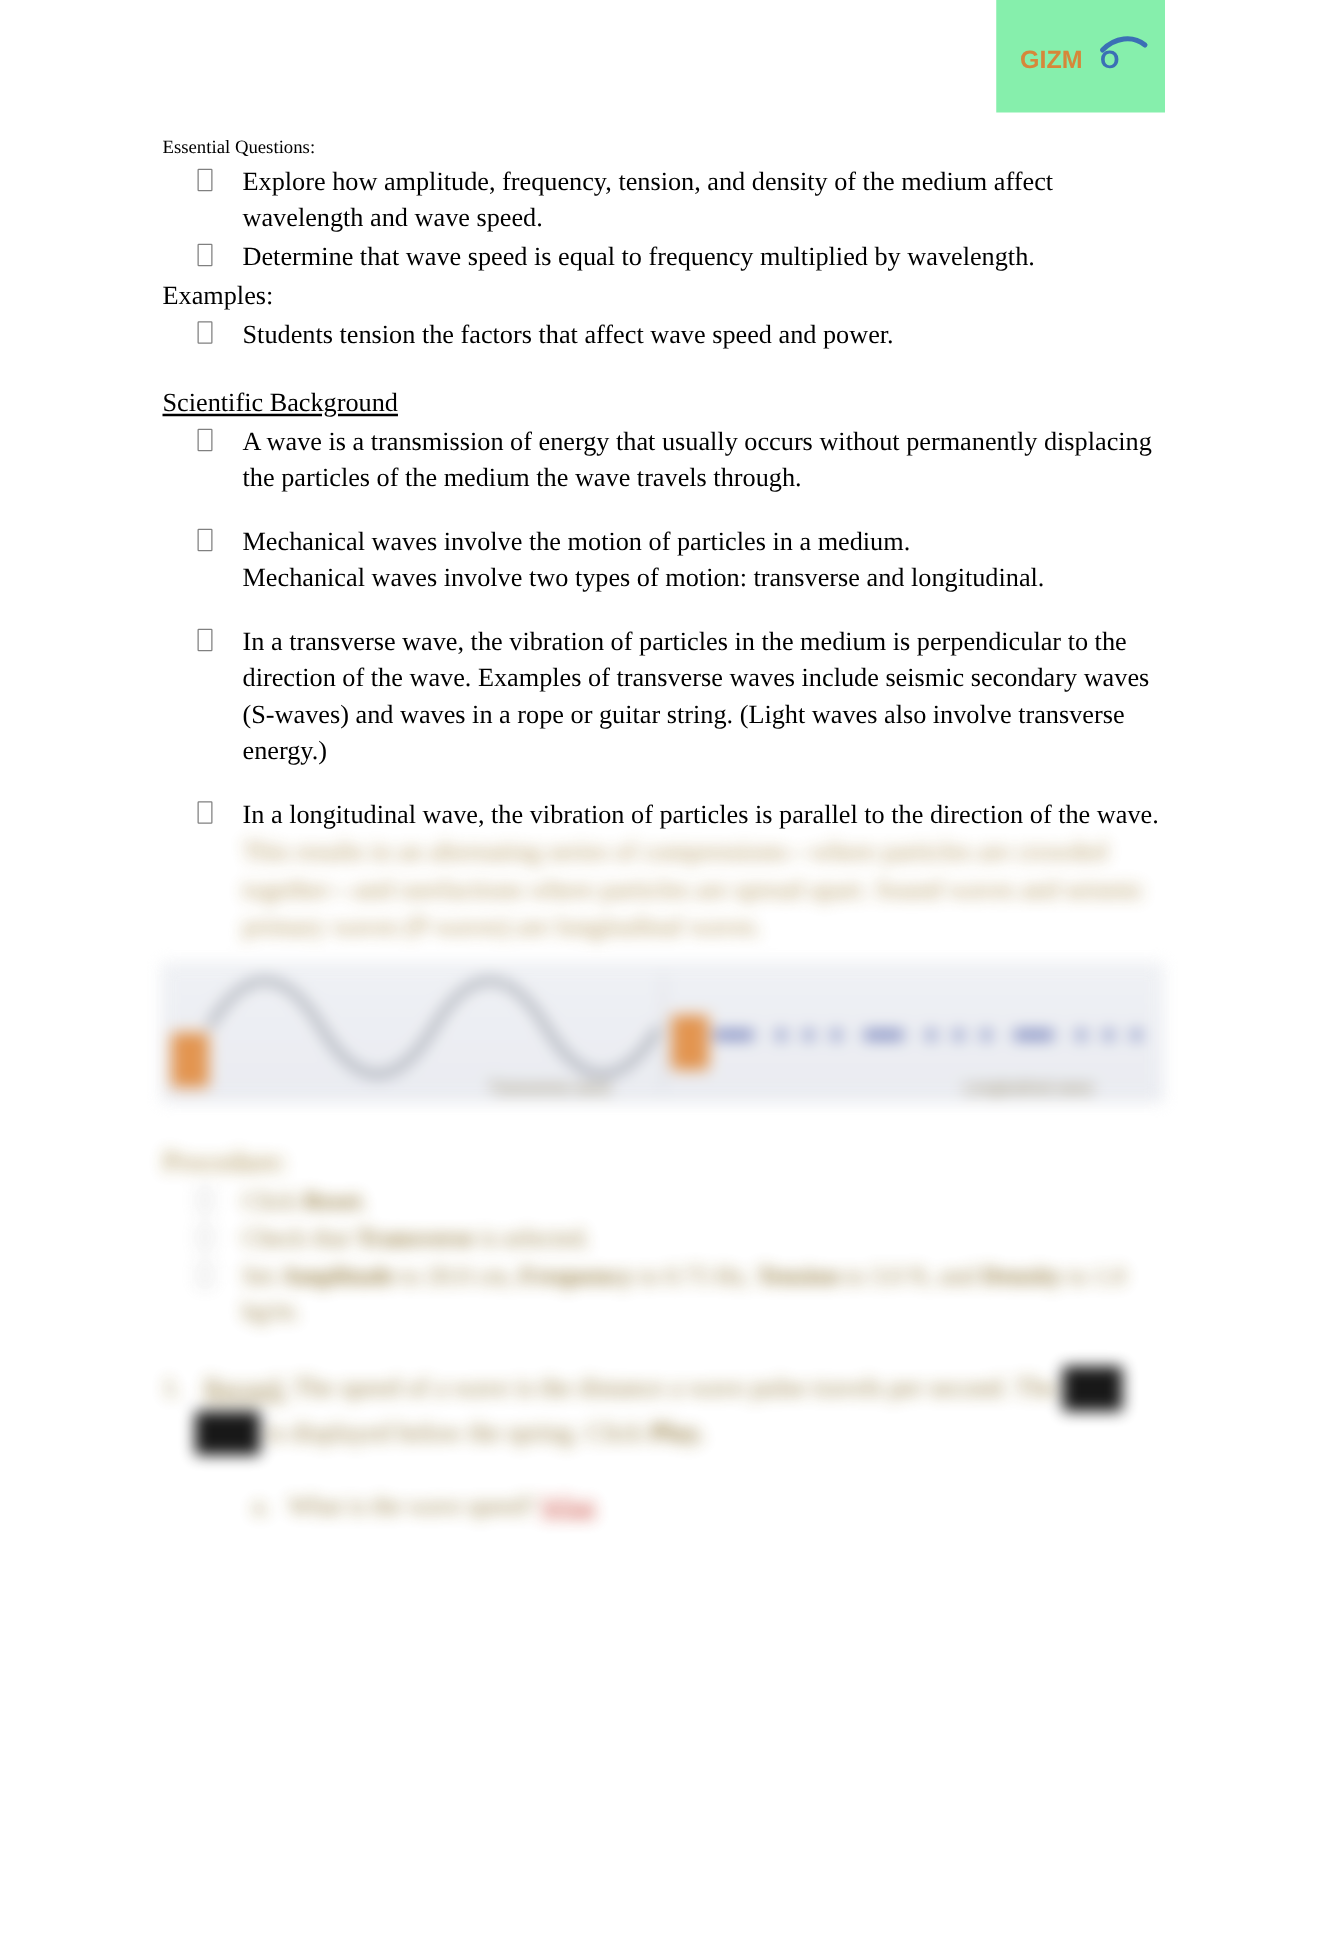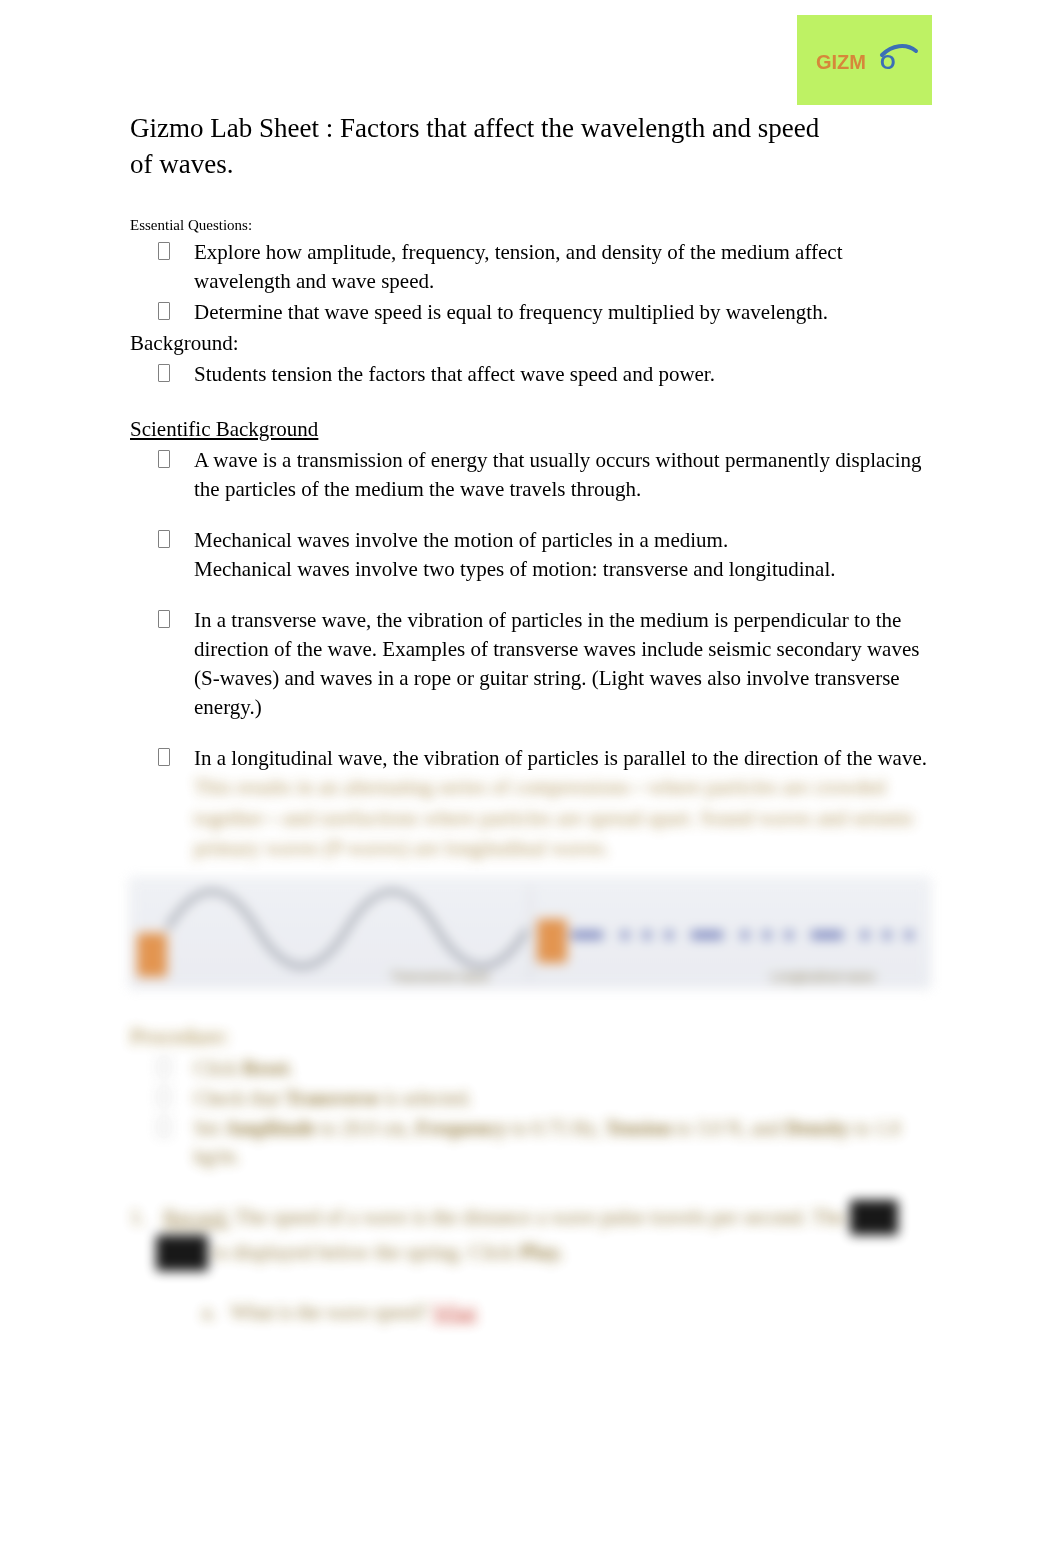--- a/index.html
+++ b/index.html
@@ -6,25 +6,25 @@
   body {
     width: 1062px;
     height: 1561px;
     background: #ffffff;
     font-family: Georgia, 'Times New Roman', serif;
     color: #000000;
     position: relative;
   }
   .logo-box {
     position: absolute;
-    top: 15px;
+    top: 0;
     right: 130px;
     width: 135px;
     height: 90px;
-    background: #bef264;
+    background: #86efac;
     display: flex;
     align-items: center;
     justify-content: center;
   }
   .logo-box svg { width: 110px; height: 50px; }
   .page {
     padding: 110px 130px 40px 130px;
   }
   .title {
     font-size: 27px;
@@ -195,33 +195,32 @@
 <div class="logo-box">
   <svg viewBox="0 0 110 50">
     <text x="6" y="34" font-family="Arial Black, Arial" font-size="20" font-weight="900" fill="#d6873a">GIZM</text>
     <text x="70" y="34" font-family="Arial Black, Arial" font-size="20" font-weight="900" fill="#3b6fb5">O</text>
     <path d="M72 20 C 82 10, 96 8, 106 16" stroke="#3b6fb5" stroke-width="4" fill="none" stroke-linecap="round"></path>
   </svg>
 </div>
 
 <div class="page">
 
-  <h1 class="title">Gizmo Lab Sheet : Factors that affect the wavelength and speed of waves.</h1>
 
   <div class="section-head">Essential Questions:</div>
   <ul class="bullets">
     <li>
         <span class="li-p">Explore how amplitude, frequency, tension, and density of the medium affect wavelength and wave speed.</span>
       </li>
     <li>
         <span class="li-p">Determine that wave speed is equal to frequency multiplied by wavelength.</span>
       </li>
   </ul>
 
-  <div class="obj-head">Background:</div>
+  <div class="obj-head">Examples:</div>
   <ul class="bullets">
     <li>
         <span class="li-p">Students tension the factors that affect wave speed and power.</span>
       </li>
   </ul>
 
   <div class="sci-head">Scientific Background</div>
   <ul class="bullets gap">
     <li>
       <span class="li-p">A wave is a transmission of energy that usually occurs without permanently displacing the particles of the medium the wave travels through.</span>

